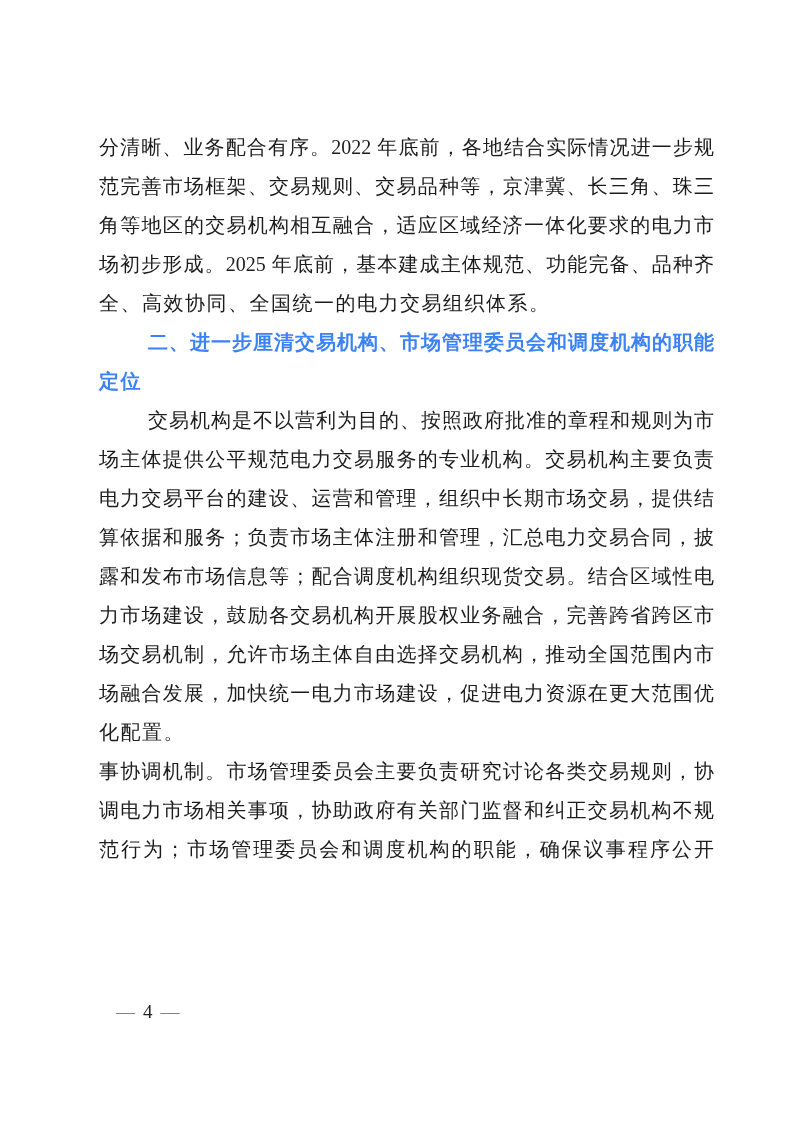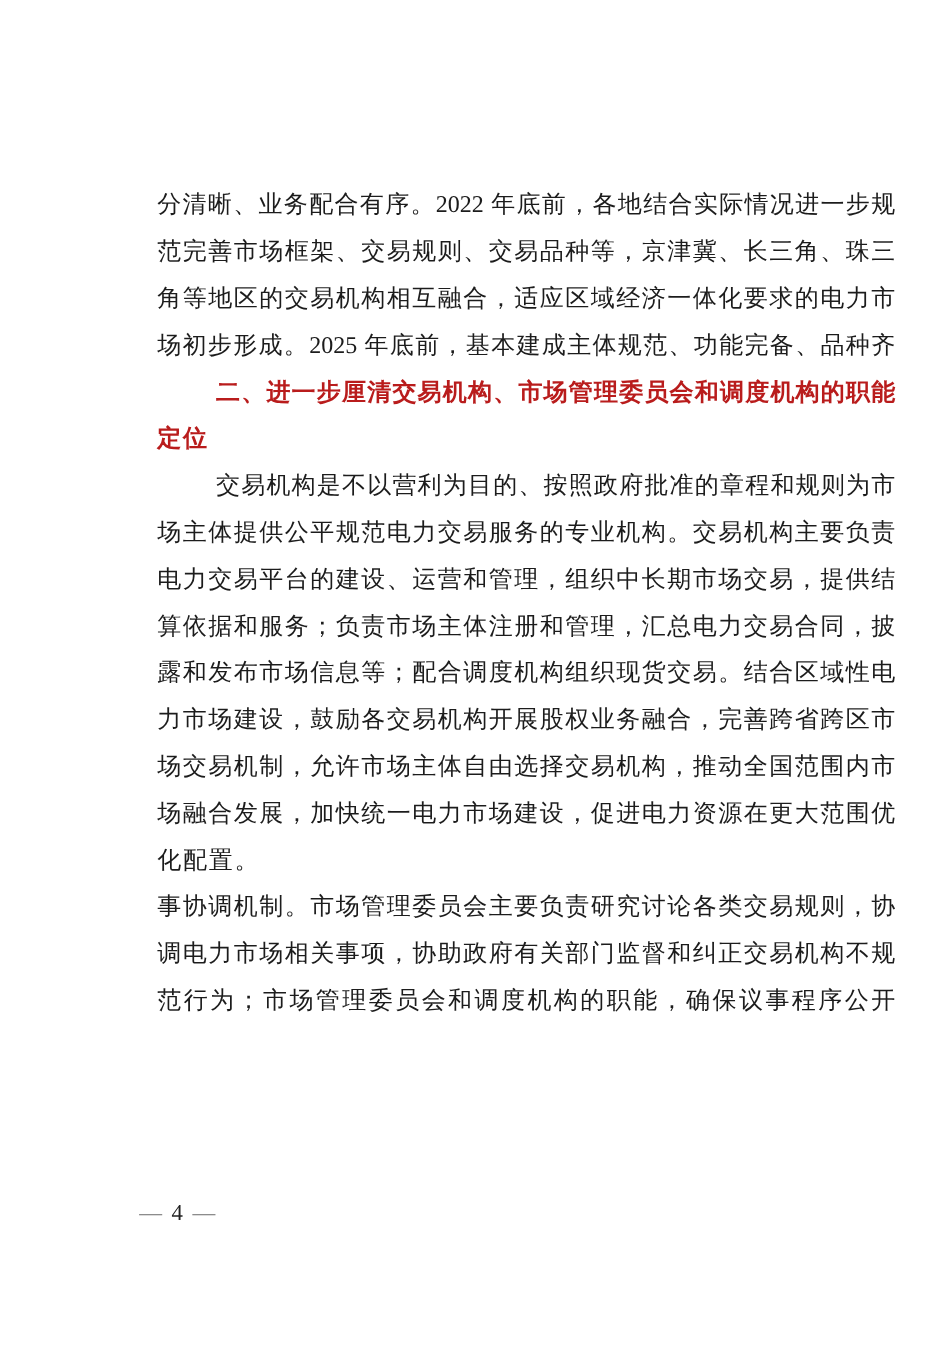--- a/index.html
+++ b/index.html
@@ -12,23 +12,22 @@
     width: 793px;
     height: 1122px;
     background: #ffffff;
     overflow: hidden;
     font-family: "Liberation Serif", "DejaVu Serif", serif;
     color: #1c1c1c;
   }
   .content {
     position: absolute;
     left: 99px;
-    top: 152px;
+    top: 128px;
     width: 615px;
-    margin-left: 32px;
   }
   .line {
     height: 39px;
     line-height: 39px;
     font-size: 20px;
     white-space: nowrap;
     color: #1c1c1c;
   }
   
   .j {
@@ -42,21 +41,21 @@
     letter-spacing: 1.5px;
   }
   
   .indent {
     text-indent: 49px;
   }
   
   .head {
     font-family: "Liberation Sans", "DejaVu Sans", sans-serif;
     font-weight: bold;
-    color: #b91c1c;
+    color: #3b82f6;
   }
   .footer {
     position: absolute;
     left: 116px;
     top: 1000px;
     height: 24px;
     line-height: 24px;
     font-size: 19px;
     letter-spacing: 2px;
     white-space: nowrap;
@@ -72,20 +71,21 @@
 </style>
 </head>
 <body>
 
 <div class="page">
   <div class="content">
     <div class="line j">分清晰、业务配合有序。2022 年底前，各地结合实际情况进一步规</div>
     <div class="line j">范完善市场框架、交易规则、交易品种等，京津冀、长三角、珠三</div>
     <div class="line j">角等地区的交易机构相互融合，适应区域经济一体化要求的电力市</div>
     <div class="line j">场初步形成。2025 年底前，基本建成主体规范、功能完备、品种齐</div>
+    <div class="line last">全、高效协同、全国统一的电力交易组织体系。</div>
     <div class="line j head indent">二、进一步厘清交易机构、市场管理委员会和调度机构的职能</div>
     <div class="line head last">定位</div>
     <div class="line j indent">交易机构是不以营利为目的、按照政府批准的章程和规则为市</div>
     <div class="line j">场主体提供公平规范电力交易服务的专业机构。交易机构主要负责</div>
     <div class="line j">电力交易平台的建设、运营和管理，组织中长期市场交易，提供结</div>
     <div class="line j">算依据和服务；负责市场主体注册和管理，汇总电力交易合同，披</div>
     <div class="line j">露和发布市场信息等；配合调度机构组织现货交易。结合区域性电</div>
     <div class="line j">力市场建设，鼓励各交易机构开展股权业务融合，完善跨省跨区市</div>
     <div class="line j">场交易机制，允许市场主体自由选择交易机构，推动全国范围内市</div>
     <div class="line j">场融合发展，加快统一电力市场建设，促进电力资源在更大范围优</div>

